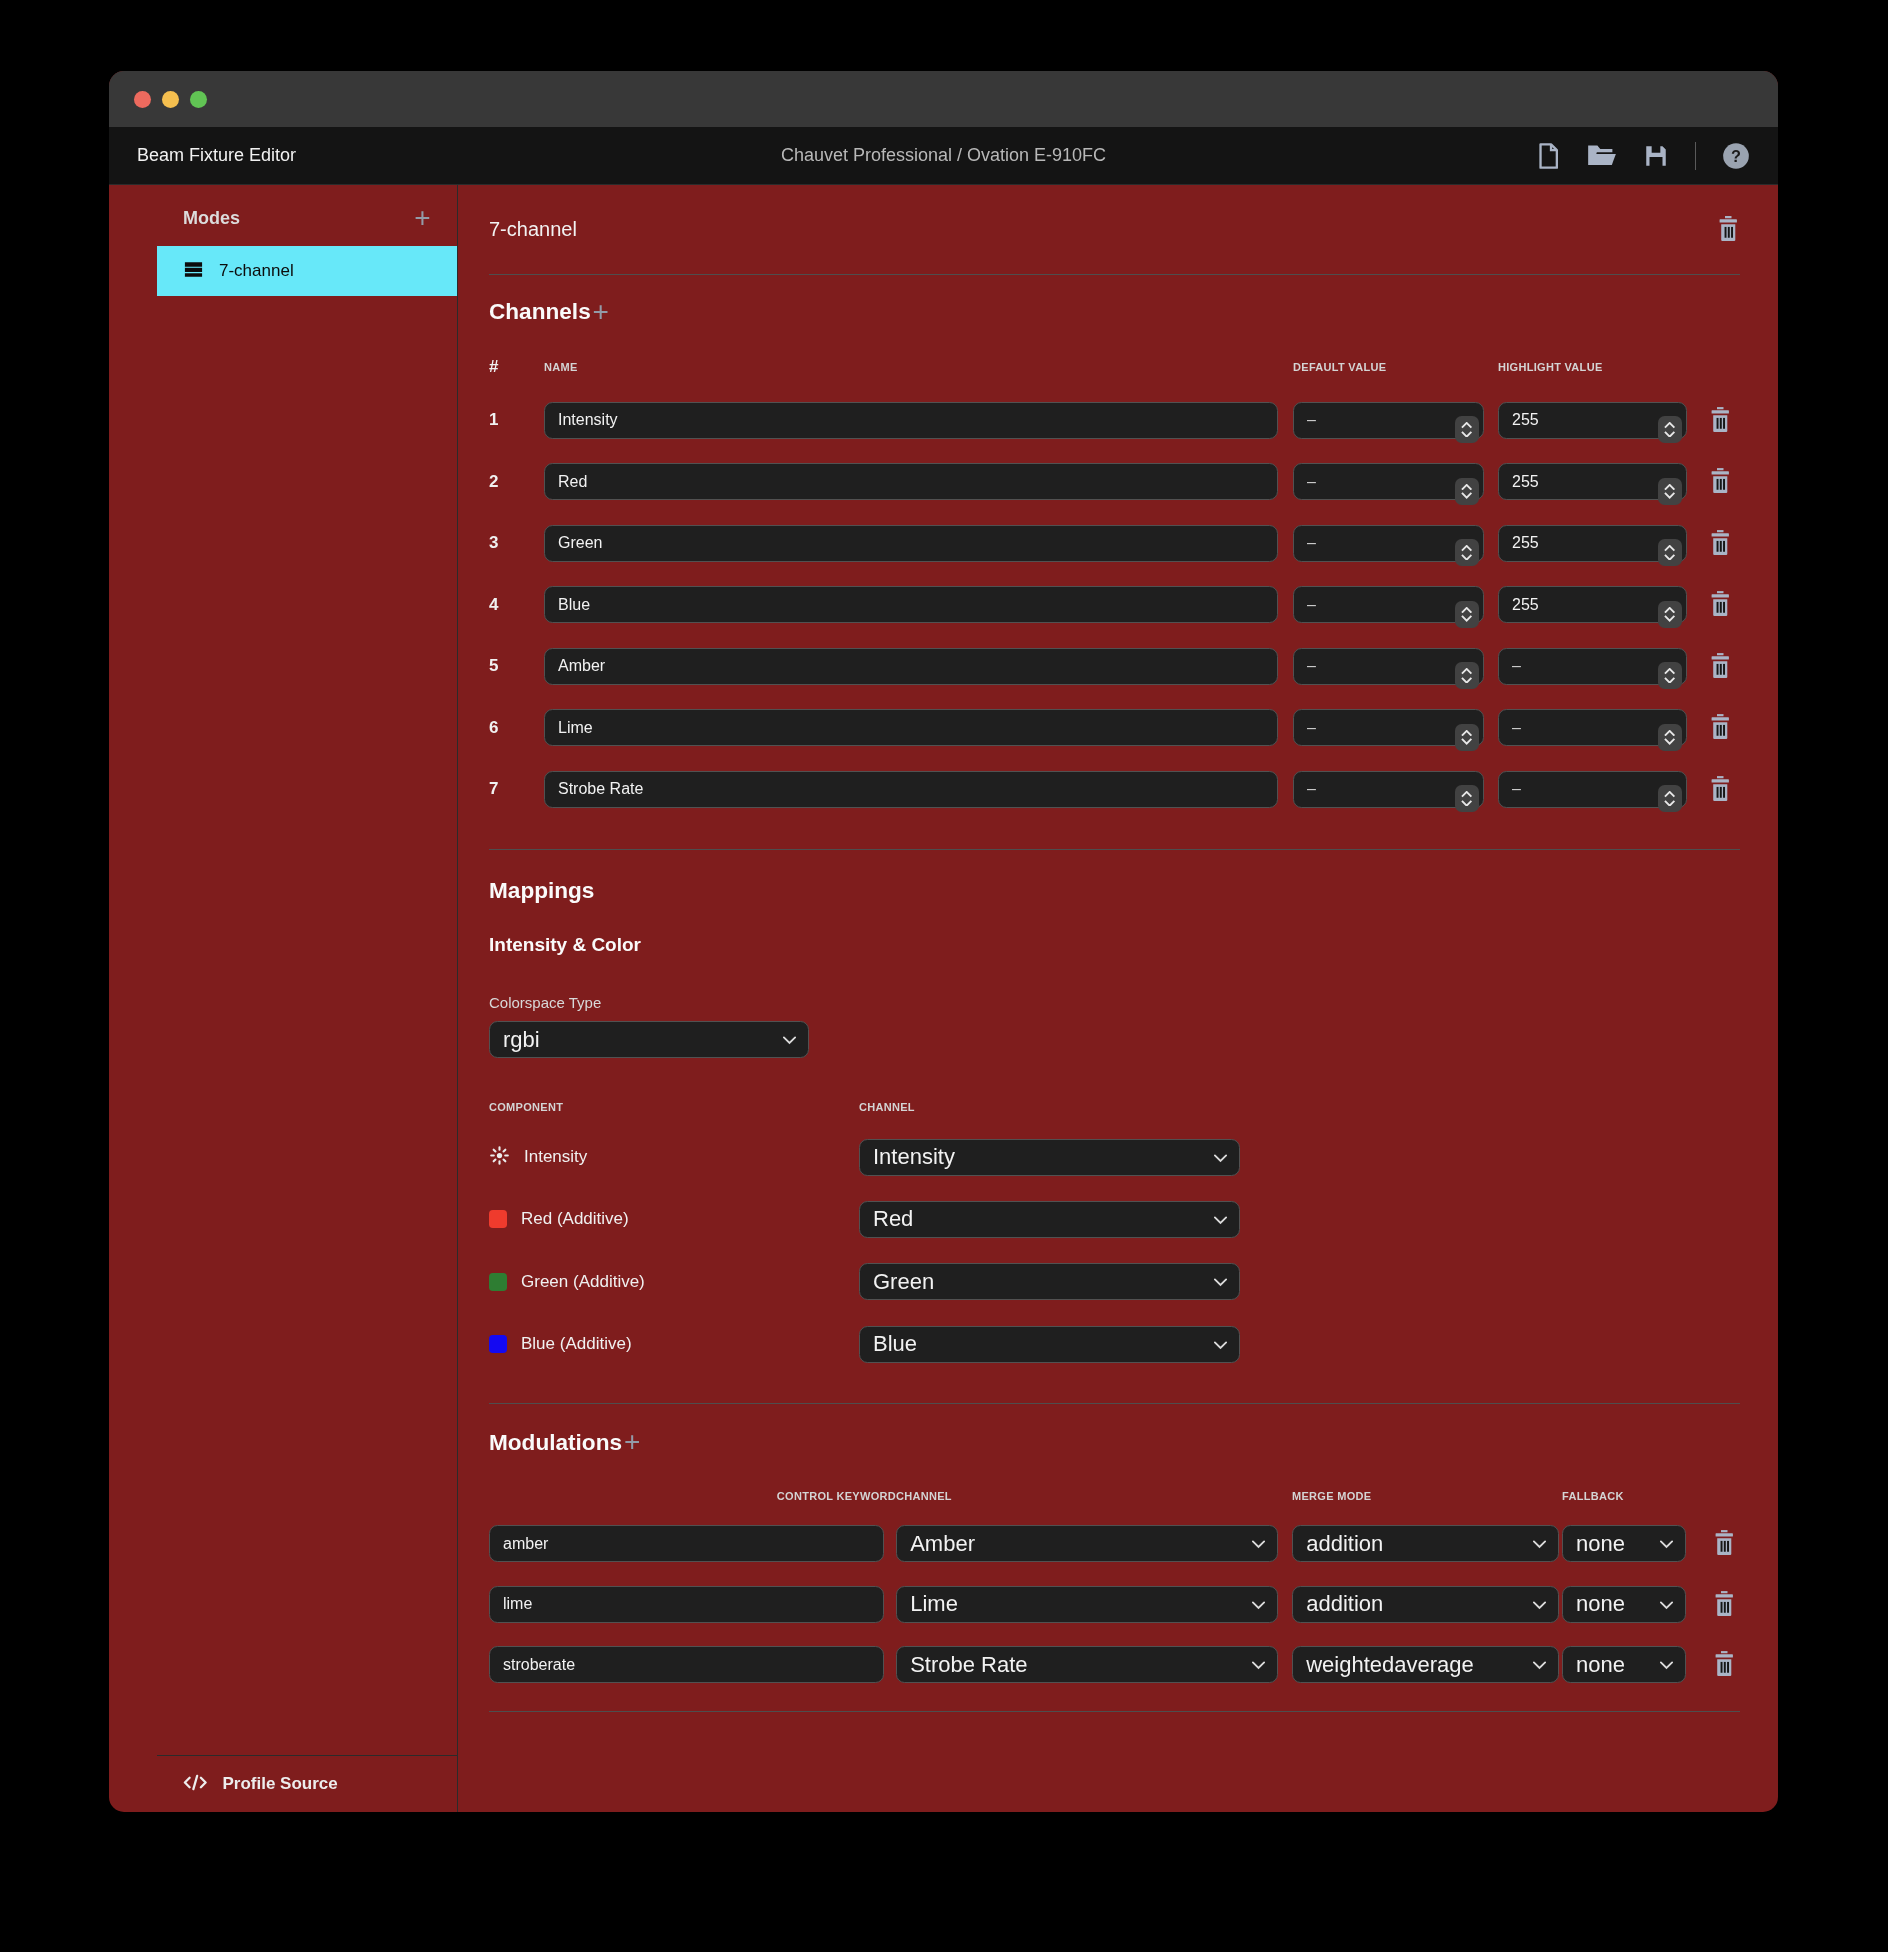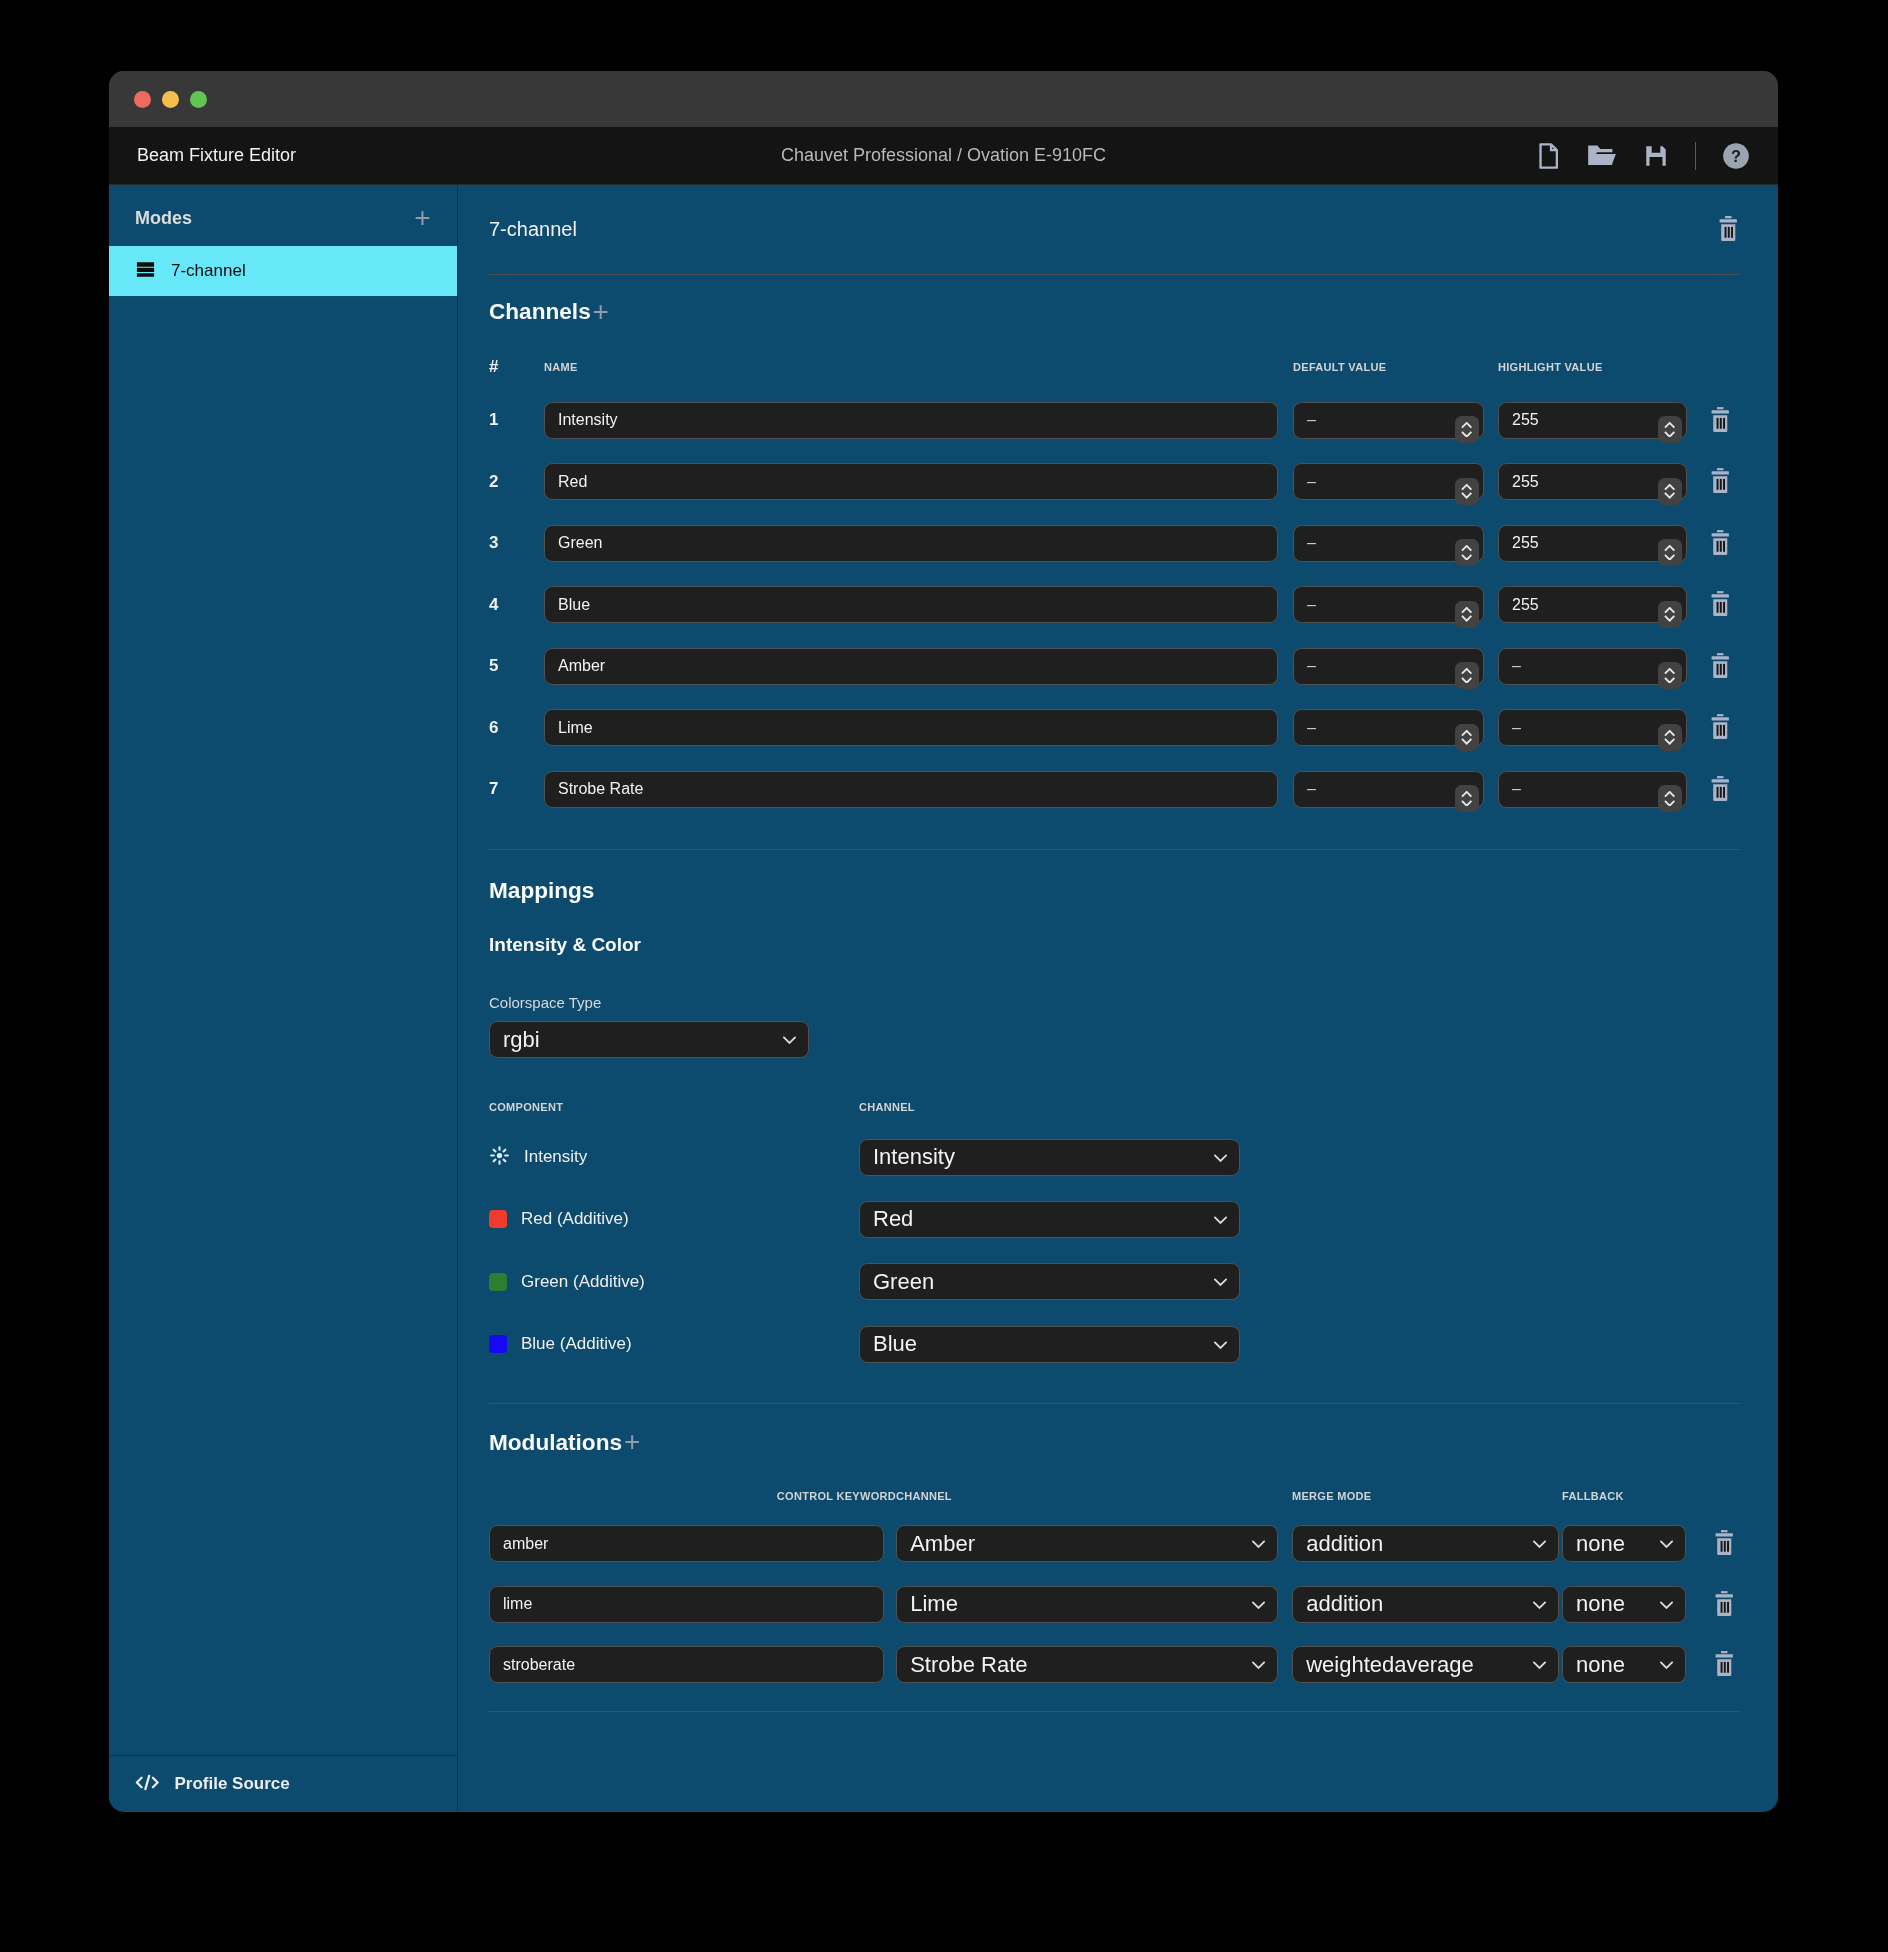--- a/index.html
+++ b/index.html
@@ -1,40 +1,40 @@
 <!DOCTYPE html>
 <html style="font-size:15px"><head>
 <meta charset="utf-8">
 <style>
   * { margin:0; padding:0; box-sizing:border-box; }
   html,body { width:1889px; height:1953px; background:#000; font-family:"Liberation Sans", sans-serif; }
 
   .window { position:absolute; left:109px; top:71px; width:1669px; height:1741px;
-            background:#0c4a6e; border-radius:15px; overflow:hidden;
+            background:#7f1d1d; border-radius:15px; overflow:hidden;
             box-shadow:0 0 0 0.9px #000; display:flex; flex-direction:column; }
 
   
   .titlebar { height:56px; flex:0 0 56px; background:#383838; display:flex; align-items:center; padding-left:24.5px; }
   .traffic { display:flex; gap:11.3px; }
   .dot { width:17px; height:17px; border-radius:50%; }
   .dot.red { background:#ed6a5e; } .dot.yellow { background:#f5bf4f; } .dot.green { background:#61c454; }
 
   
   .appbar { height:58px; flex:0 0 58px; display:flex; align-items:center; position:relative;
             border-bottom:0.9px solid #2b2b2b; padding:0 28px; background:#141414; }
   .app-title { font-size:18px; color:#f2f2f2; }
   .doc-title { position:absolute; left:0; right:0; text-align:center; font-size:18px; color:#b8b8b8; pointer-events:none; }
   .toolbar { margin-left:auto; display:flex; align-items:center; gap:26px; z-index:1; }
   .tool-btn { background:none; border:none; cursor:pointer; display:flex; align-items:center; justify-content:center; padding:0; }
   .tool-btn svg { display:block; }
   .tool-sep { width:0.9px; height:28px; background:#5a5a5a; }
 
   
   .body { flex:1; display:flex; min-height:0; }
-  .sidebar { width:349px; flex:0 0 349px; border-right:0.9px solid #2b2b2b; display:flex; flex-direction:column; }
+  .sidebar { width:349px; flex:0 0 349px; border-right:0.9px solid #2b2b2b; display:flex; flex-direction:column;padding-left:48px; }
   .sidebar-header { display:flex; align-items:center; justify-content:space-between; padding:21px 24.5px 15px 26px; }
   .sidebar-header .label { font-size:18px; font-weight:bold; color:#dcdcdc; }
   .plus-btn { background:none; border:none; cursor:pointer; color:#939ba8; font-size:28px; line-height:24.5px; font-weight:400; padding:0 1.9px; }
   .sidebar-item { height:50px; display:flex; align-items:center; gap:15px; padding:0 26px; cursor:pointer; }
   .sidebar-item.selected { background:#67e8f9; color:#0c0c0c; }
   .sidebar-item .label { font-size:17px; }
   .sidebar-footer { margin-top:auto; height:57px; border-top:0.9px solid #2b2b2b; display:flex; align-items:center; gap:15px; padding:0 26px; cursor:pointer; }
   .sidebar-footer .label { font-size:17px; color:#ededed;font-weight:bold; }
 
   

